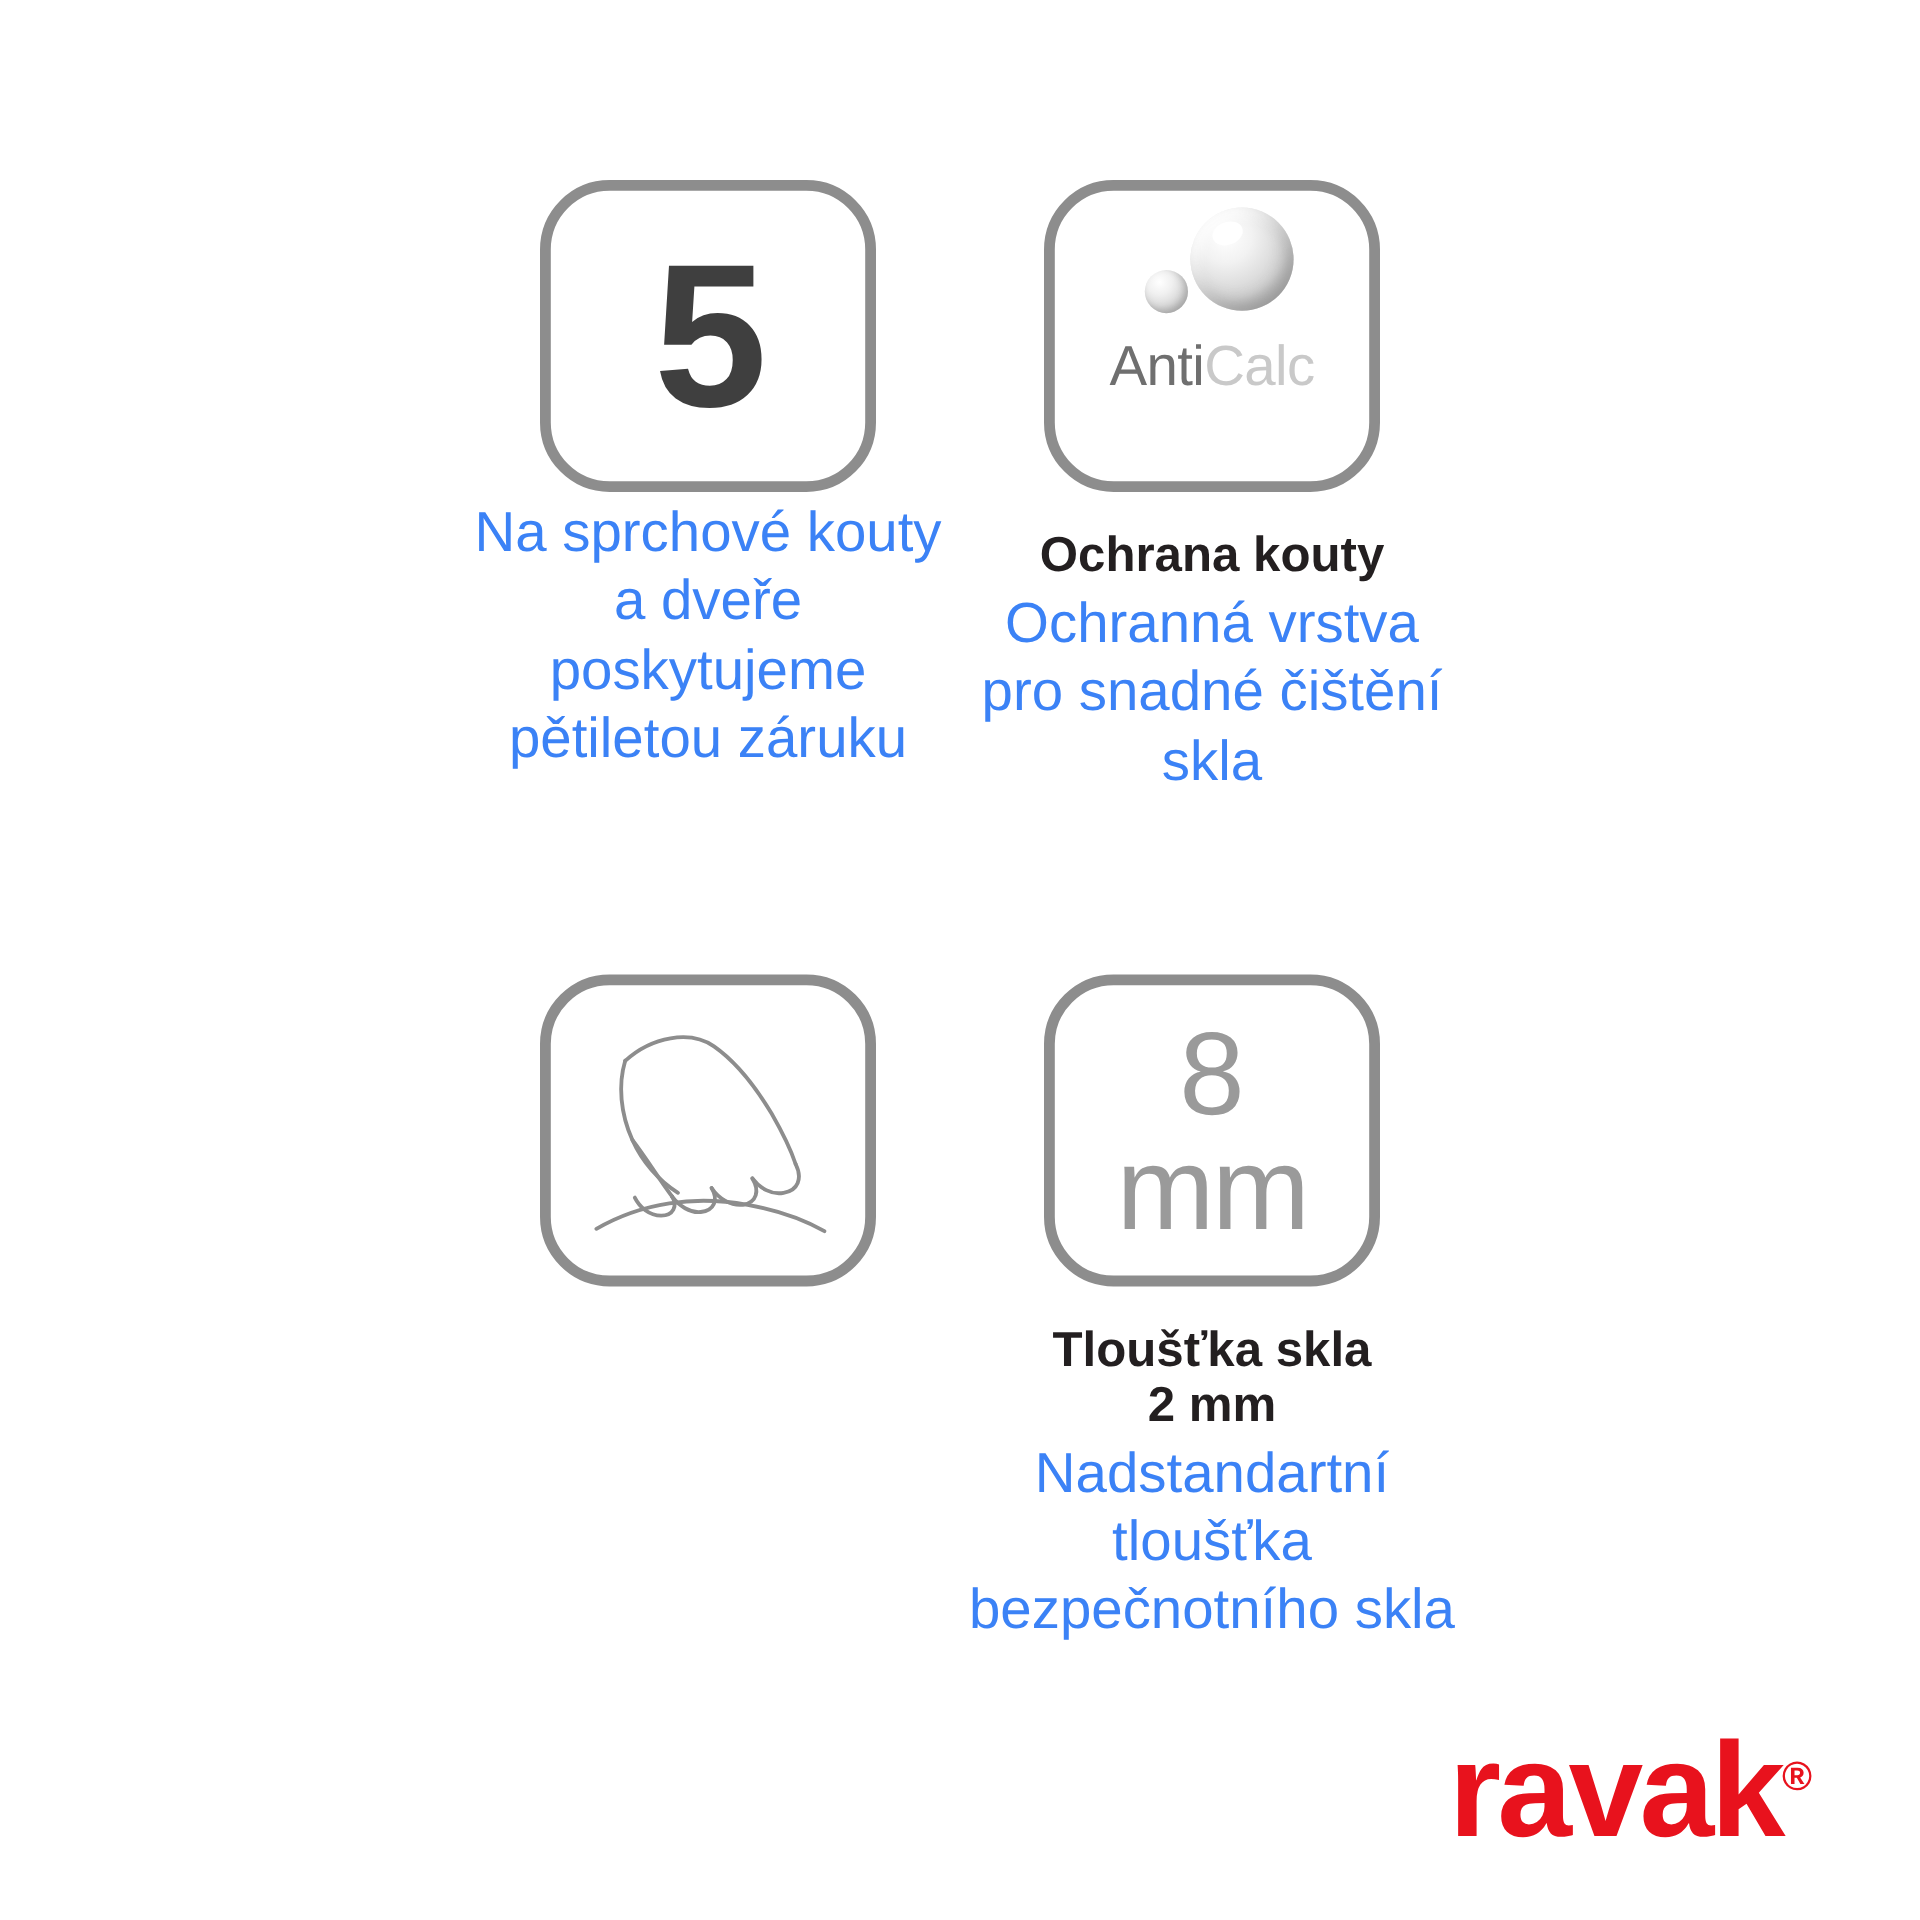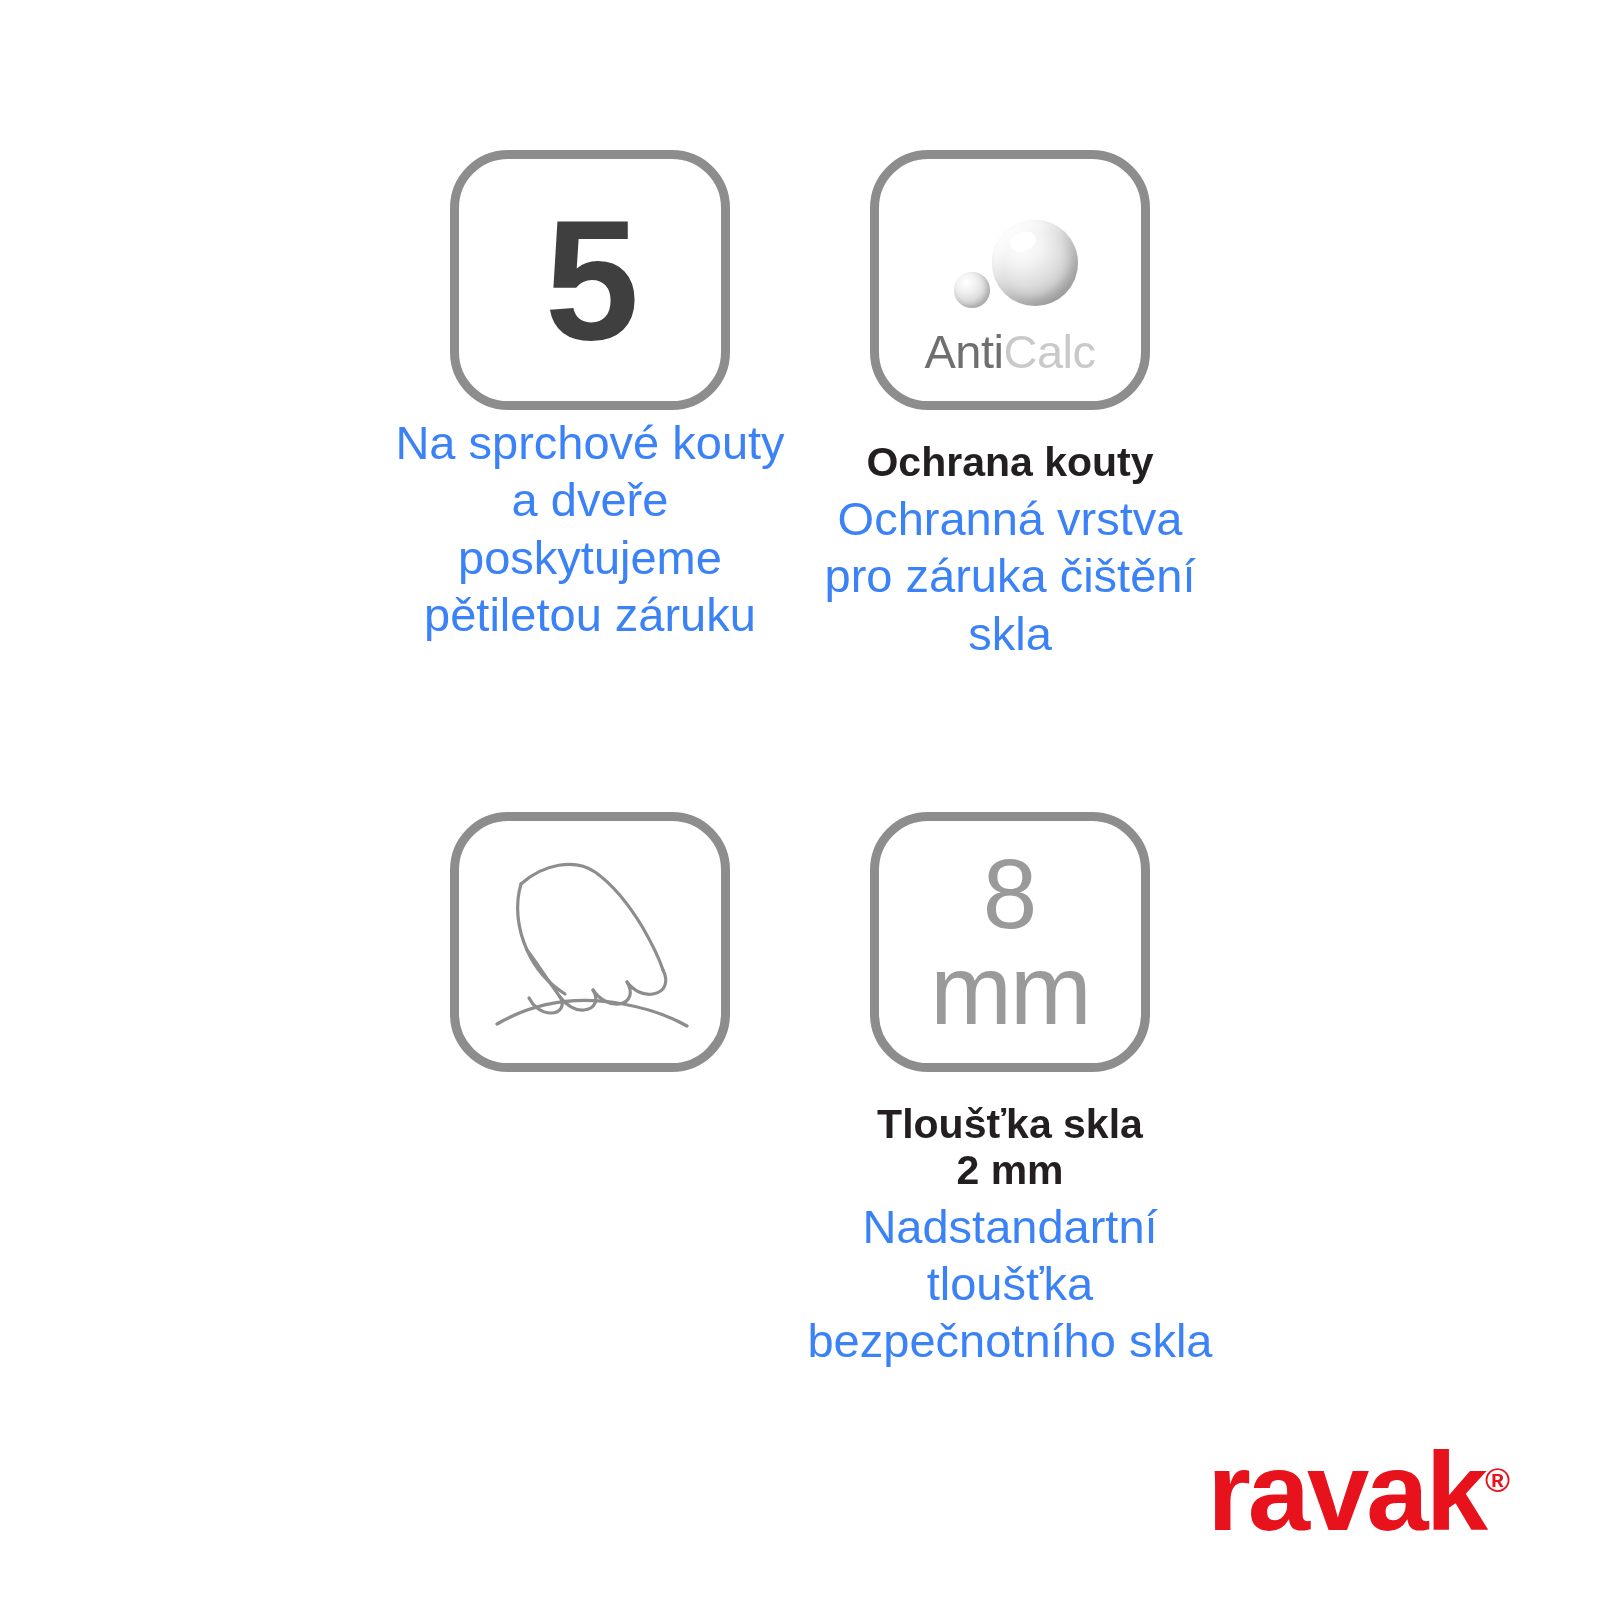--- a/index.html
+++ b/index.html
@@ -63,21 +63,21 @@
     font-weight: bold;
     line-height: 1;
     color: #3f3f3f;
     letter-spacing: -4px;
   }
 
   .anticalc-wrap {
     display: flex;
     flex-direction: column;
     align-items: center;
-    justify-content: flex-end;
+    justify-content: flex-start;
     height: 100%;
     padding-bottom: 26px;
     box-sizing: border-box;
   }
   .anticalc-bubbles {
     position: relative;
     width: 180px;
     height: 120px;
   }
   .bubble-big {
@@ -190,21 +190,21 @@
             <span class="bubble-big"></span>
             <span class="bubble-small"></span>
           </div>
           <div class="anticalc-text">
             <span class="anti">Anti</span><span class="calc">Calc</span>
           </div>
         </div>
       </div>
       <div class="f-title" style="white-space:pre-line">Ochrana kouty</div>
       <div class="f-desc" style="white-space:pre-line">Ochranná vrstva
-pro záruka čištění skla</div>
+pro snadné čištění skla</div>
     </div>
 
     <div class="feature row2">
       <div class="icon-box">
         <svg class="hand-svg" viewBox="0 0 215 200" fill="none" stroke="#8d8d8d" stroke-width="3.2" stroke-linecap="round" stroke-linejoin="round">
           <path d="M38 42 C60 22 92 16 112 30 C132 44 148 66 160 86 C168 100 176 116 180 128"></path>
           <path d="M38 42 C32 62 34 86 44 108 C52 126 66 142 82 152"></path>
           <path d="M180 128 C186 140 182 150 170 152 C160 154 150 148 144 140"></path>
           <path d="M144 140 C150 150 148 160 136 162 C126 163 116 157 110 148"></path>
           <path d="M110 148 C116 158 112 167 101 168 C92 169 83 163 77 155"></path>

